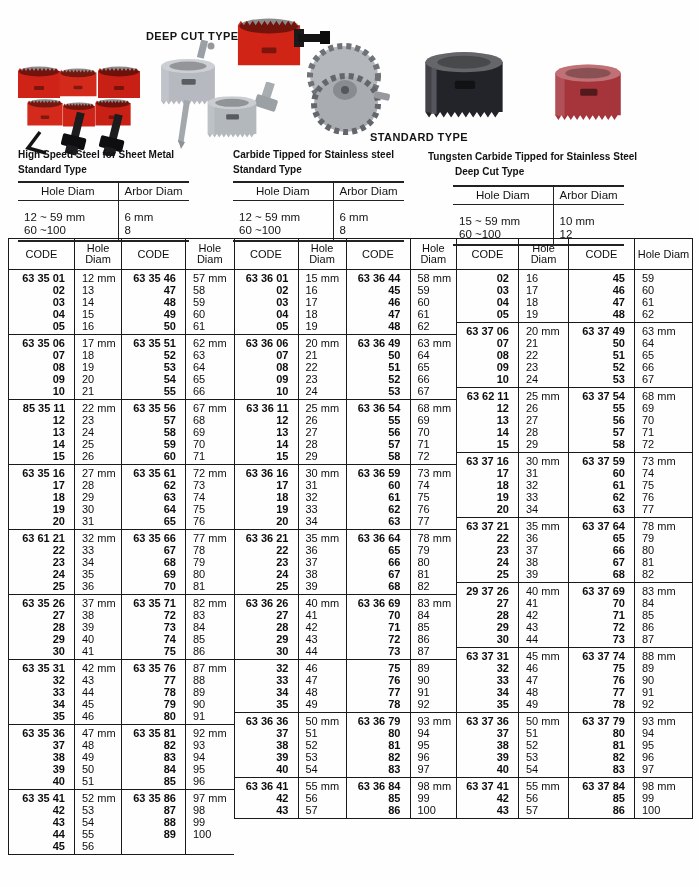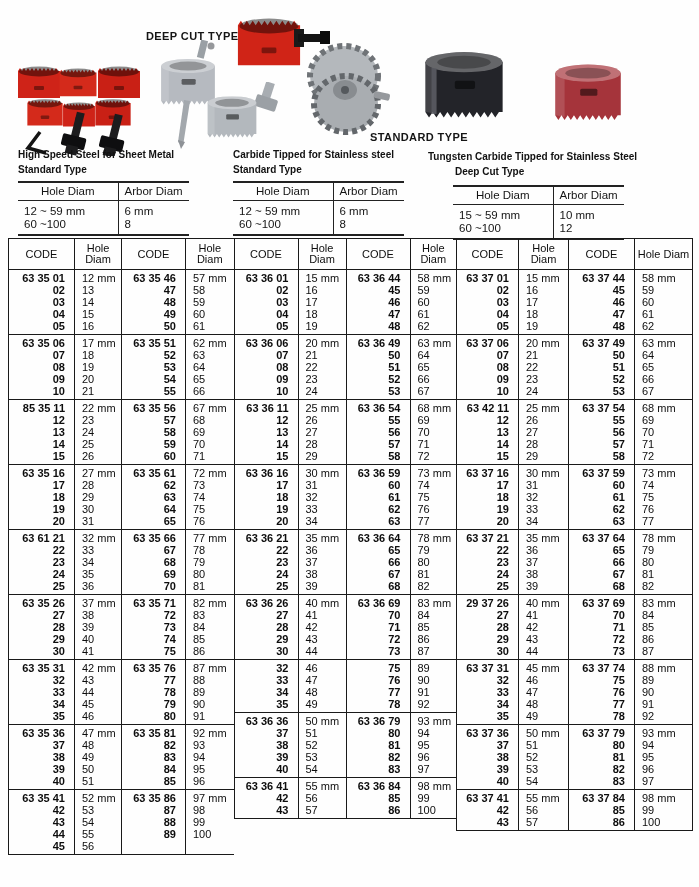--- a/index.html
+++ b/index.html
@@ -13,21 +13,21 @@
 
   .section-heading { position:absolute; font-size:10px; font-weight:bold; line-height:15px; color:#121212; white-space:nowrap; }
   .section-heading .indent { margin-left:27px; }
 
   .spec-holder { position:absolute; }
   .spec-table { border-collapse:collapse; font-size:11.5px; color:#141414;
                 border-top:2px solid #222; border-bottom:2px solid #222; }
   .spec-table th { font-weight:normal; padding:2px 6px 3px; border-bottom:1.5px solid #222; text-align:center; white-space:nowrap; }
   .spec-table td { padding:0 6px; line-height:13px; vertical-align:top; white-space:nowrap; }
   .spec-table th + th, .spec-table td + td { border-left:1.2px solid #222; }
-  .spec-table tbody tr:first-child td { padding-top:4px; }
+  .spec-table tbody tr:first-child td { padding-top:10px; }
   .spec-table tbody tr:last-child td { padding-bottom:3px; }
 
   .main-tables { position:absolute; left:8px; top:238px; display:flex; align-items:flex-start; }
   .code-table { border-collapse:collapse; table-layout:fixed; font-size:11px; color:#0d0d0d;
                 border-left:1.6px solid #1a1a1a; border-top:1.8px solid #1a1a1a; border-bottom:1.9px solid #1a1a1a; }
   .main-tables > div:last-child .code-table { border-right:1.6px solid #1a1a1a; }
   .code-table th { font-weight:normal; font-size:11px; line-height:11px; padding:3px 1px; text-align:center; vertical-align:middle; }
   .code-table thead th { border-bottom:1.6px solid #1a1a1a; height:24px; }
   .code-table tbody { border-top:1.6px solid #1a1a1a; }
   .code-table th + th, .code-table td + td { border-left:1.3px solid #1a1a1a; }
@@ -811,26 +811,20 @@
           <thead>
             <tr>
               <th class="code-col">CODE</th>
               <th class="hd-col">Hole Diam</th>
               <th class="code-col">CODE</th>
               <th class="hd-col">Hole Diam</th>
             </tr>
           </thead>
           <tbody>
             <tr>
-              <td class="code-col">63 37 01</td>
-              <td class="hd-col">15 mm</td>
-              <td class="code-col">63 37 44</td>
-              <td class="hd-col">58 mm</td>
-            </tr>
-            <tr>
               <td class="code-col">02</td>
               <td class="hd-col">16</td>
               <td class="code-col">45</td>
               <td class="hd-col">59</td>
             </tr>
             <tr>
               <td class="code-col">03</td>
               <td class="hd-col">17</td>
               <td class="code-col">46</td>
               <td class="hd-col">60</td>
@@ -875,21 +869,21 @@
             </tr>
             <tr>
               <td class="code-col">10</td>
               <td class="hd-col">24</td>
               <td class="code-col">53</td>
               <td class="hd-col">67</td>
             </tr>
           </tbody>
           <tbody>
             <tr>
-              <td class="code-col">63 42 11</td>
+              <td class="code-col">63 62 11</td>
               <td class="hd-col">25 mm</td>
               <td class="code-col">63 37 54</td>
               <td class="hd-col">68 mm</td>
             </tr>
             <tr>
               <td class="code-col">12</td>
               <td class="hd-col">26</td>
               <td class="code-col">55</td>
               <td class="hd-col">69</td>
             </tr>

